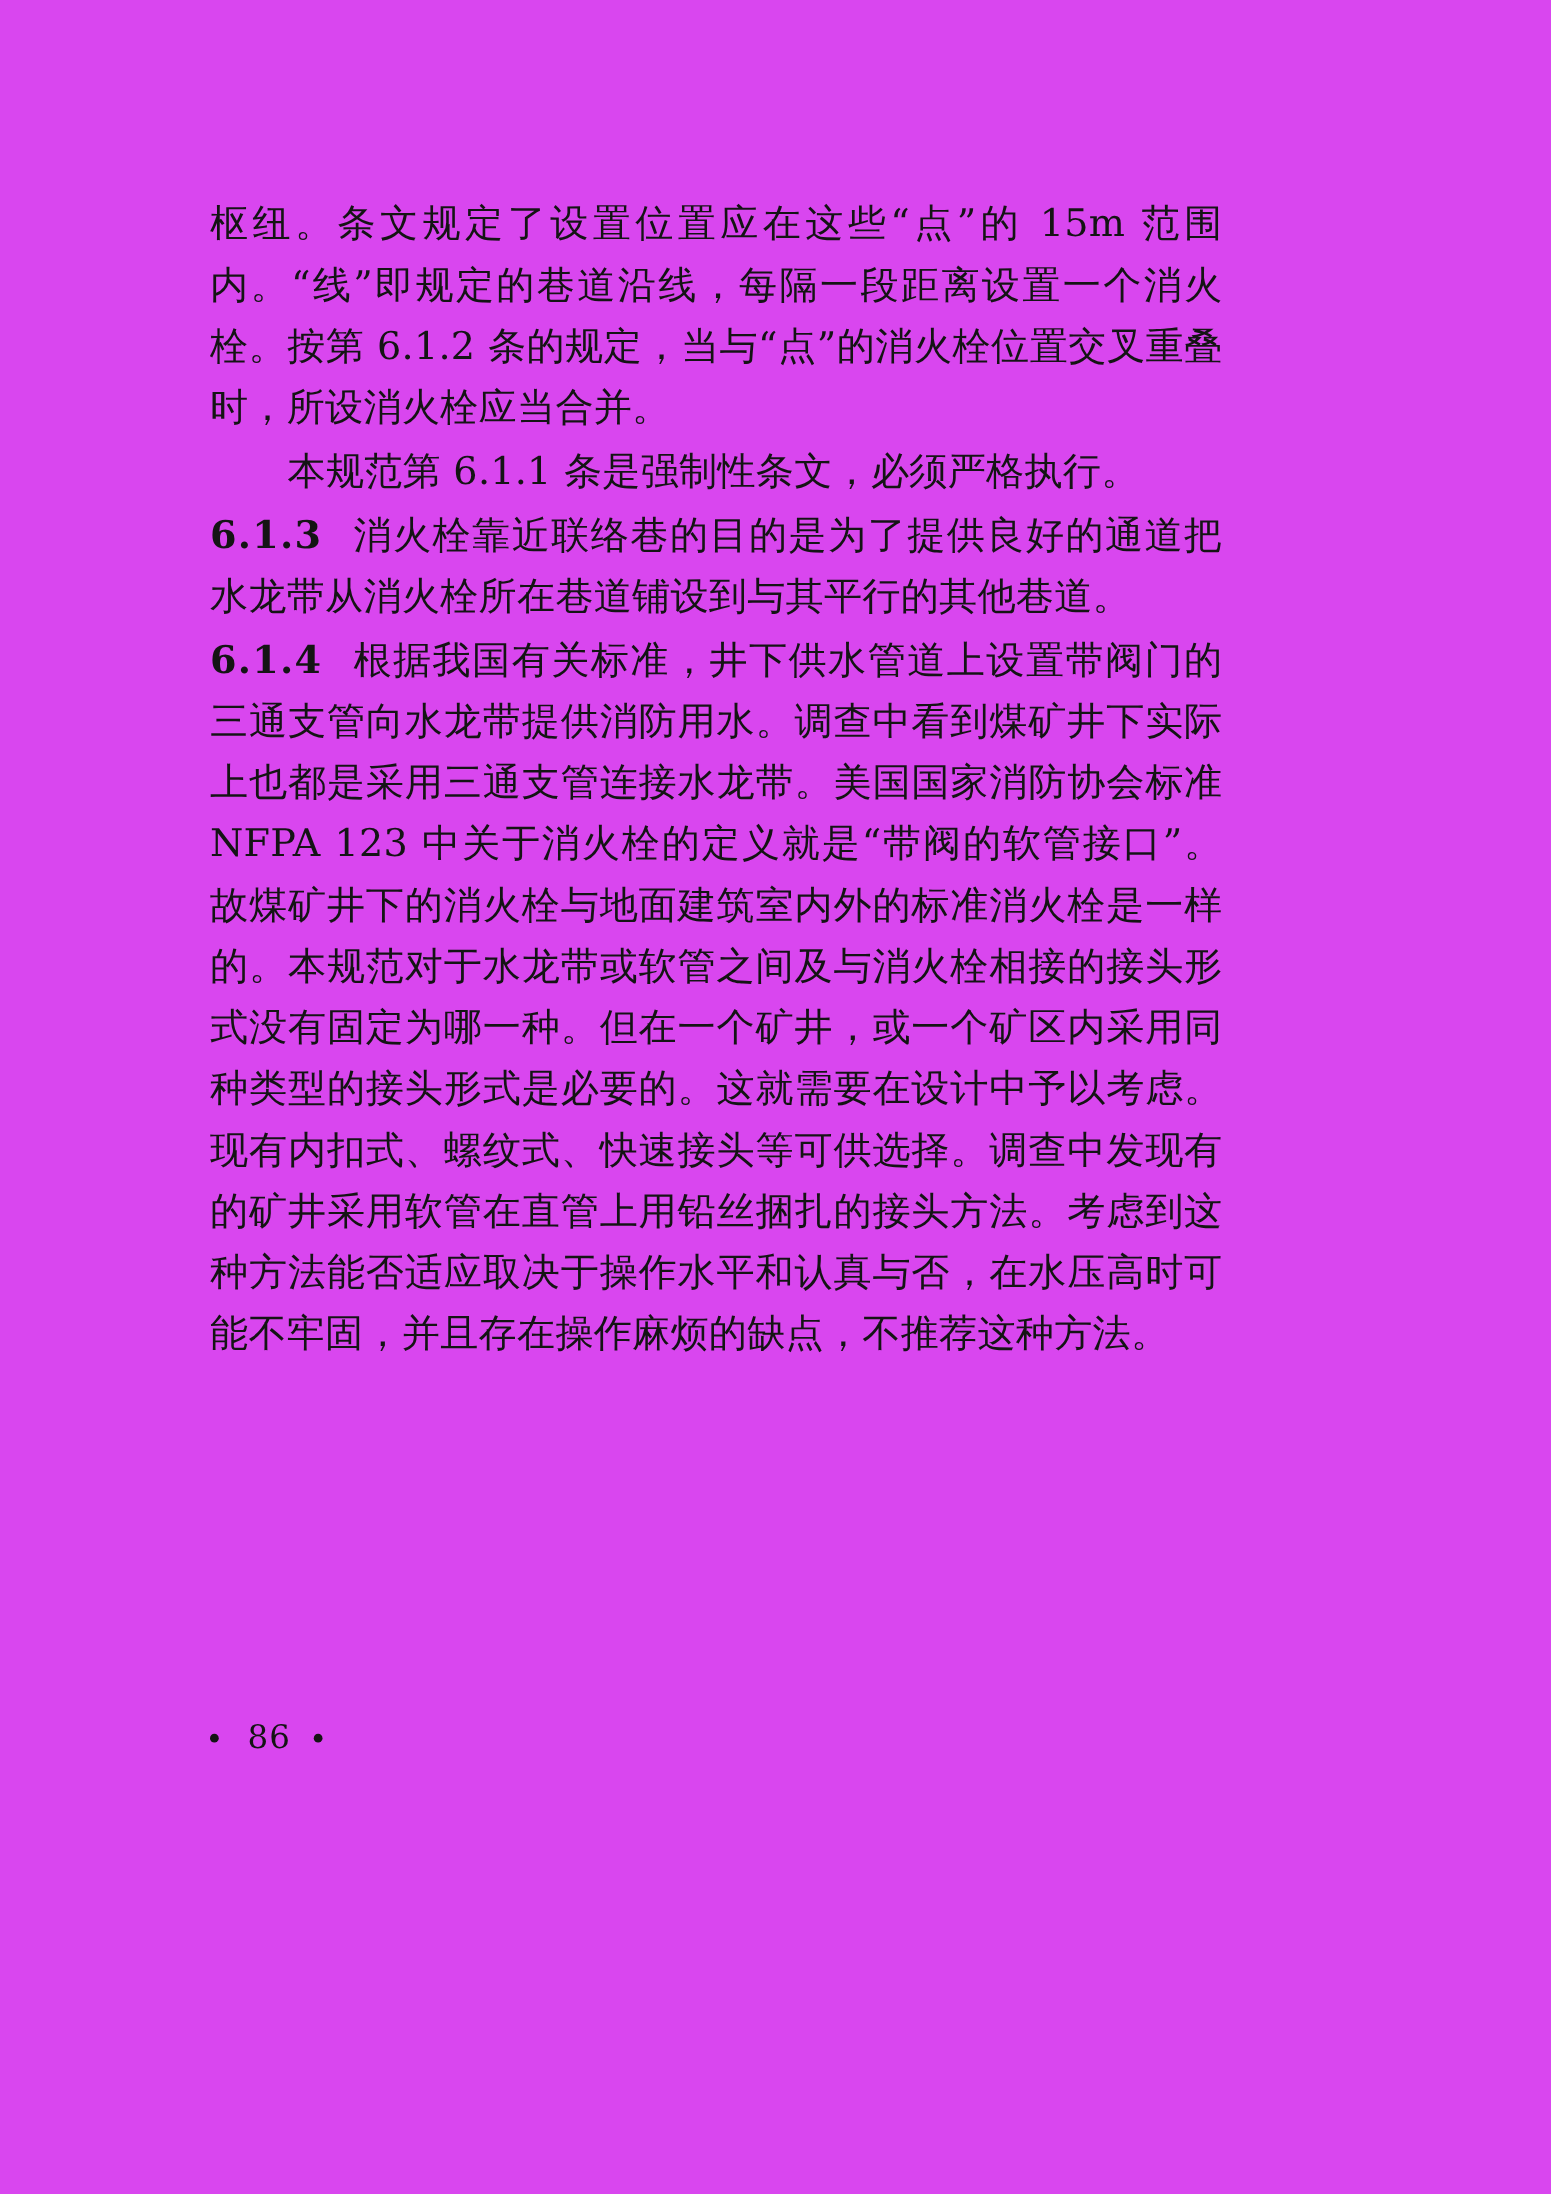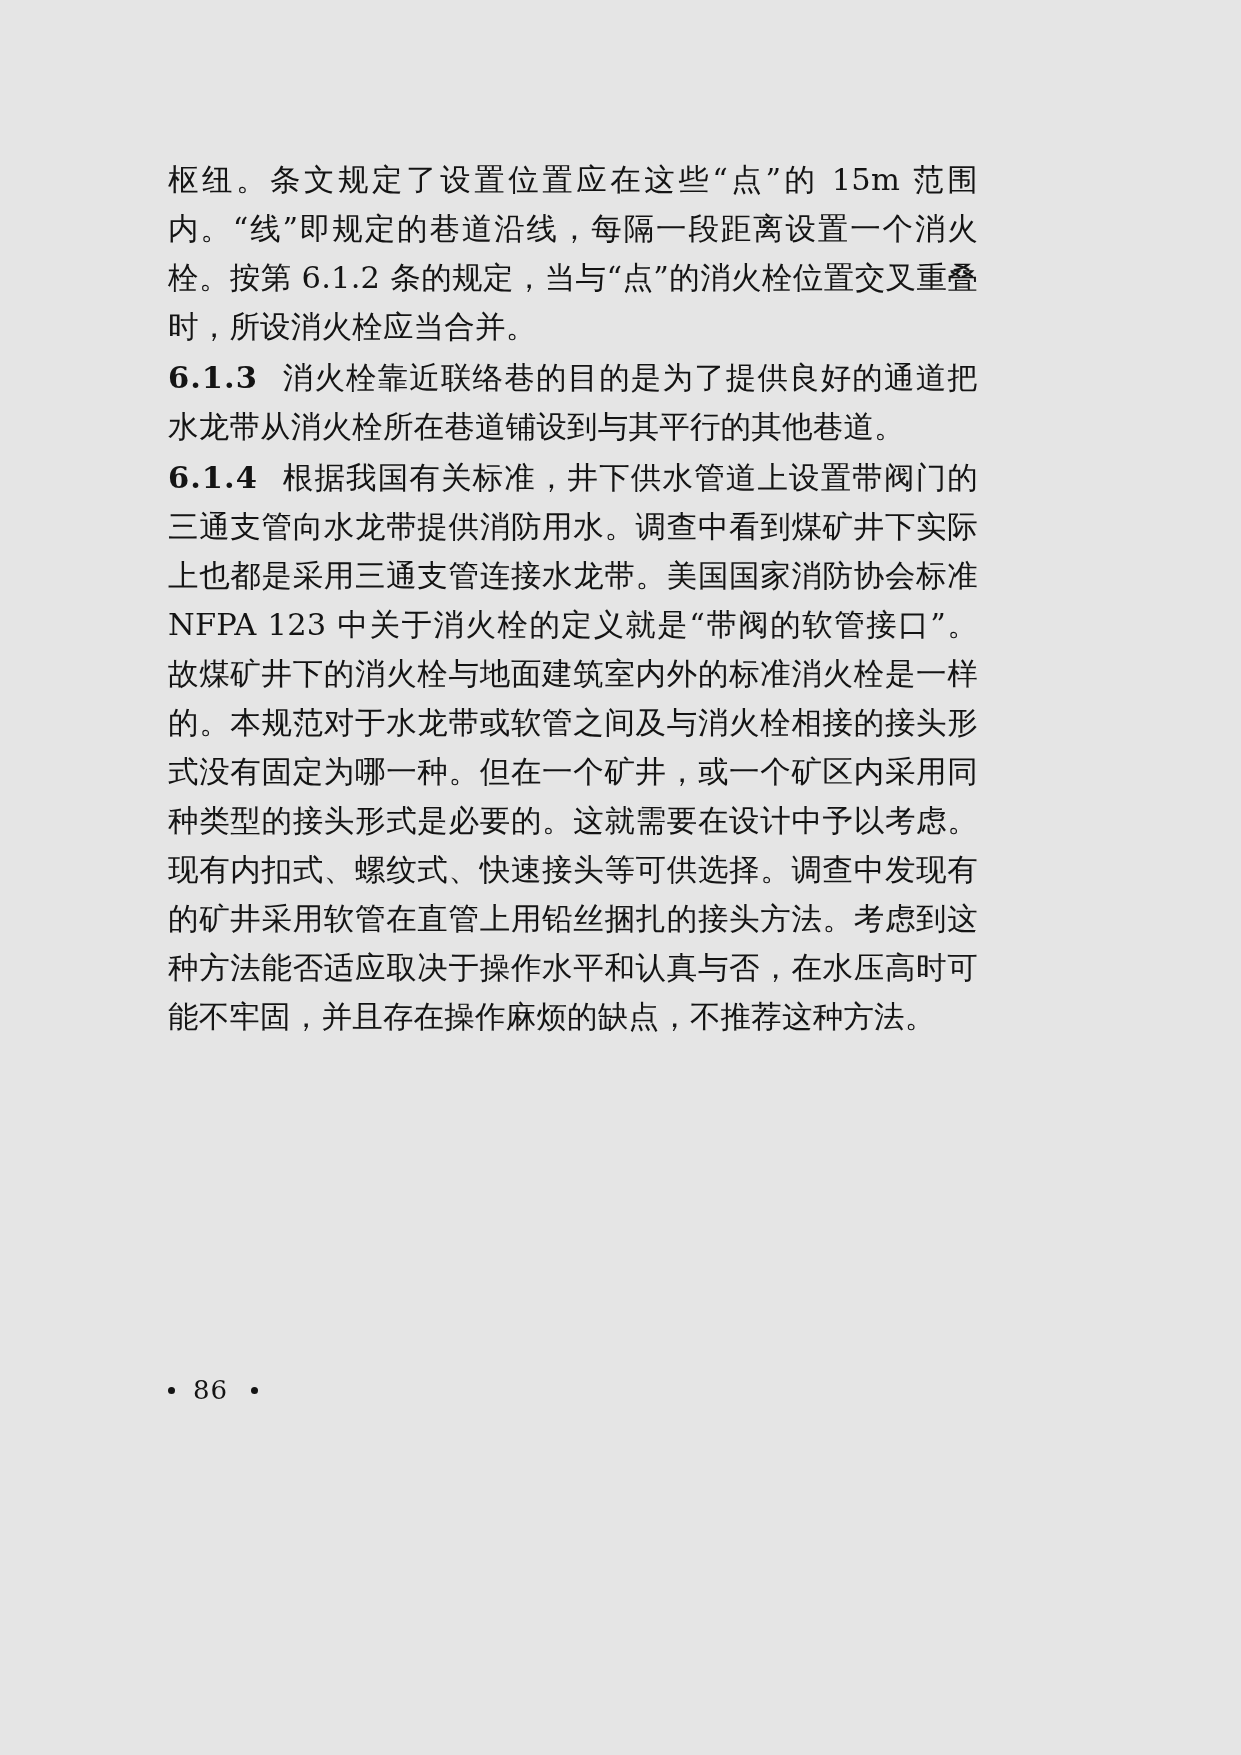--- a/index.html
+++ b/index.html
@@ -4,21 +4,21 @@
 <style>
   html, body {
     margin: 0;
     padding: 0;
     background: #ffffff;
   }
   .page {
     position: relative;
     width: 1241px;
     height: 1755px;
-    background: #e5e5e5;
+    background: #d946ef;
     font-family: "DejaVu Serif", "Liberation Serif", serif;
     color: #111111;
     overflow: hidden;
   }
   .content {
     position: absolute;
     left: 168px;
     top: 155px;
     width: 810px;
   }
@@ -53,34 +53,37 @@
   }
   .pagenum .dot {
     display: inline-block;
     width: 7px;
     height: 7px;
     border-radius: 50%;
     background: #141414;
   }
   .pagenum .num {
     min-width: 40px;
-    text-align: left;
+    text-align: right;
   }
 </style>
 </head>
 <body>
 
 <div class="page">
 
   <div class="content">
 
     <p>
       <span>枢纽。条文规定了设置位置应在这些“点”的 15m 范围内。“线”即规定的巷道沿线，每隔一段距离设置一个消火栓。按第 6.1.2 条的规定，当与“点”的消火栓位置交叉重叠时，所设消火栓应当合并。</span>
     </p>
 
+    <p class="indent">
+      <span>本规范第 6.1.1 条是强制性条文，必须严格执行。</span>
+    </p>
 
     <p>
       <span class="clause">6.1.3</span>
       <span>消火栓靠近联络巷的目的是为了提供良好的通道把水龙带从消火栓所在巷道铺设到与其平行的其他巷道。</span>
     </p>
 
     <p>
       <span class="clause">6.1.4</span>
       <span>根据我国有关标准，井下供水管道上设置带阀门的三通支管向水龙带提供消防用水。调查中看到煤矿井下实际上也都是采用三通支管连接水龙带。美国国家消防协会标准 NFPA 123 中关于消火栓的定义就是“带阀的软管接口”。故煤矿井下的消火栓与地面建筑室内外的标准消火栓是一样的。本规范对于水龙带或软管之间及与消火栓相接的接头形式没有固定为哪一种。但在一个矿井，或一个矿区内采用同种类型的接头形式是必要的。这就需要在设计中予以考虑。现有内扣式、螺纹式、快速接头等可供选择。调查中发现有的矿井采用软管在直管上用铅丝捆扎的接头方法。考虑到这种方法能否适应取决于操作水平和认真与否，在水压高时可能不牢固，并且存在操作麻烦的缺点，不推荐这种方法。</span>
     </p>

